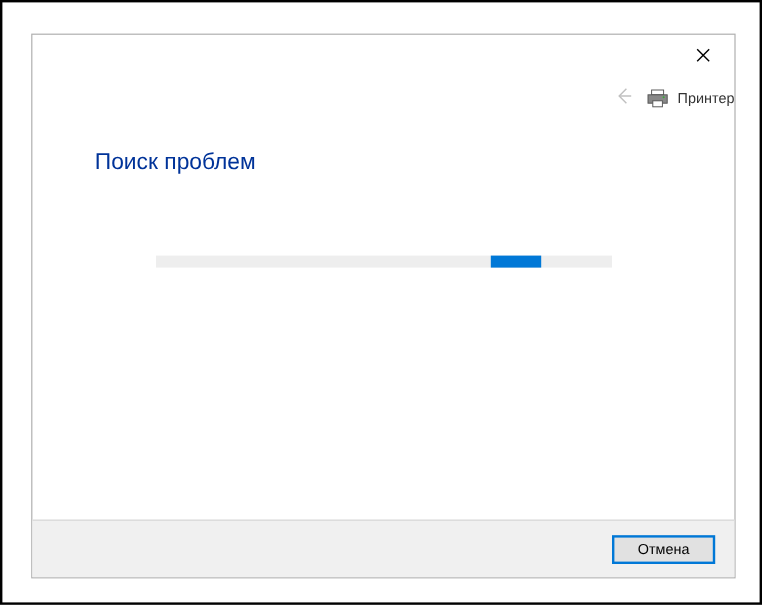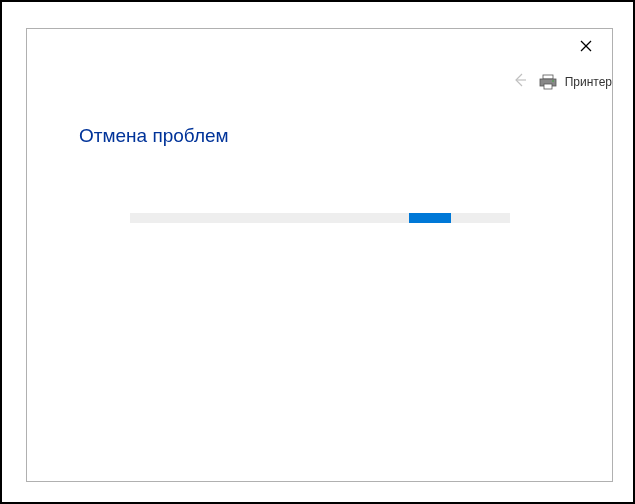--- a/index.html
+++ b/index.html
@@ -167,23 +167,26 @@
           <rect x="4" y="1" width="10" height="4" fill="#fff" stroke="#555" stroke-width="0.8"></rect>
           <rect x="1" y="5" width="16" height="7" fill="#888" stroke="#555" stroke-width="0.8"></rect>
           <rect x="5" y="10" width="8" height="5" fill="#fff" stroke="#555" stroke-width="0.8"></rect>
           <circle cx="14" cy="7" r="0.8" fill="#3a3"></circle>
         </svg>
       </div>
       <div class="header-title">Принтер</div>
     </div>
 
     <div class="content">
-      <div class="status-heading">Отмена проблем</div>
+      <div class="status-heading">Поиск проблем</div>
       <div class="progress-wrap">
         <div class="progress-bar">
           <div class="progress-chunk"></div>
         </div>
       </div>
     </div>
 
+    <div class="footer">
+      <button class="cancel-btn">Отмена</button>
+    </div>
 
   </div>
 </div>
 
 </body></html>

